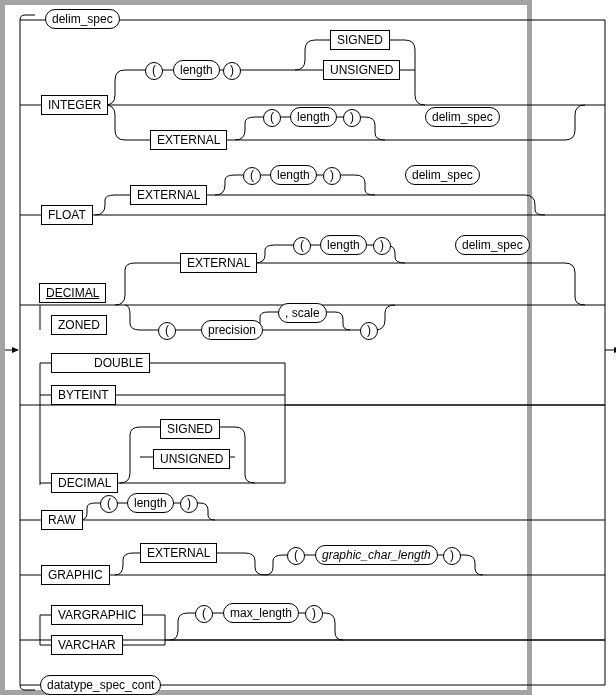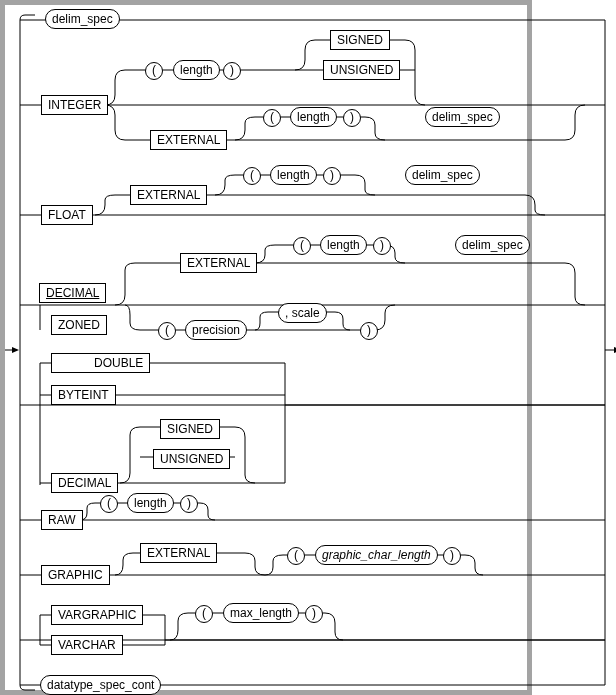--- a/index.html
+++ b/index.html
@@ -150,21 +150,21 @@
 <div class="oval" style="left:400px; top:160px;">delim_spec</div>
 
 <div class="box" style="left:34px; top:278px;text-decoration:underline;">DECIMAL</div>
 <div class="box" style="left:46px; top:310px;">ZONED</div>
 <div class="box" style="left:175px; top:248px;">EXTERNAL</div>
 <div class="circle" style="left:288px; top:232px;">(</div>
 <div class="oval" style="left:315px; top:230px;">length</div>
 <div class="circle" style="left:368px; top:232px;">)</div>
 <div class="oval" style="left:450px; top:230px;">delim_spec</div>
 <div class="circle" style="left:153px; top:317px;">(</div>
-<div class="oval" style="left:180px; top:315px;">precision</div>
+<div class="oval" style="left:196px; top:315px;">precision</div>
 <div class="oval" style="left:273px; top:298px;">, scale</div>
 <div class="circle" style="left:355px; top:317px;">)</div>
 
 <div class="box" style="left:46px; top:348px;padding-left:42px;">DOUBLE</div>
 <div class="box" style="left:46px; top:380px;">BYTEINT</div>
 <div class="box" style="left:46px; top:468px;">DECIMAL</div>
 <div class="box" style="left:155px; top:414px;">SIGNED</div>
 <div class="box" style="left:148px; top:444px;">UNSIGNED</div>
 
 <div class="box" style="left:36px; top:505px;">RAW</div>

